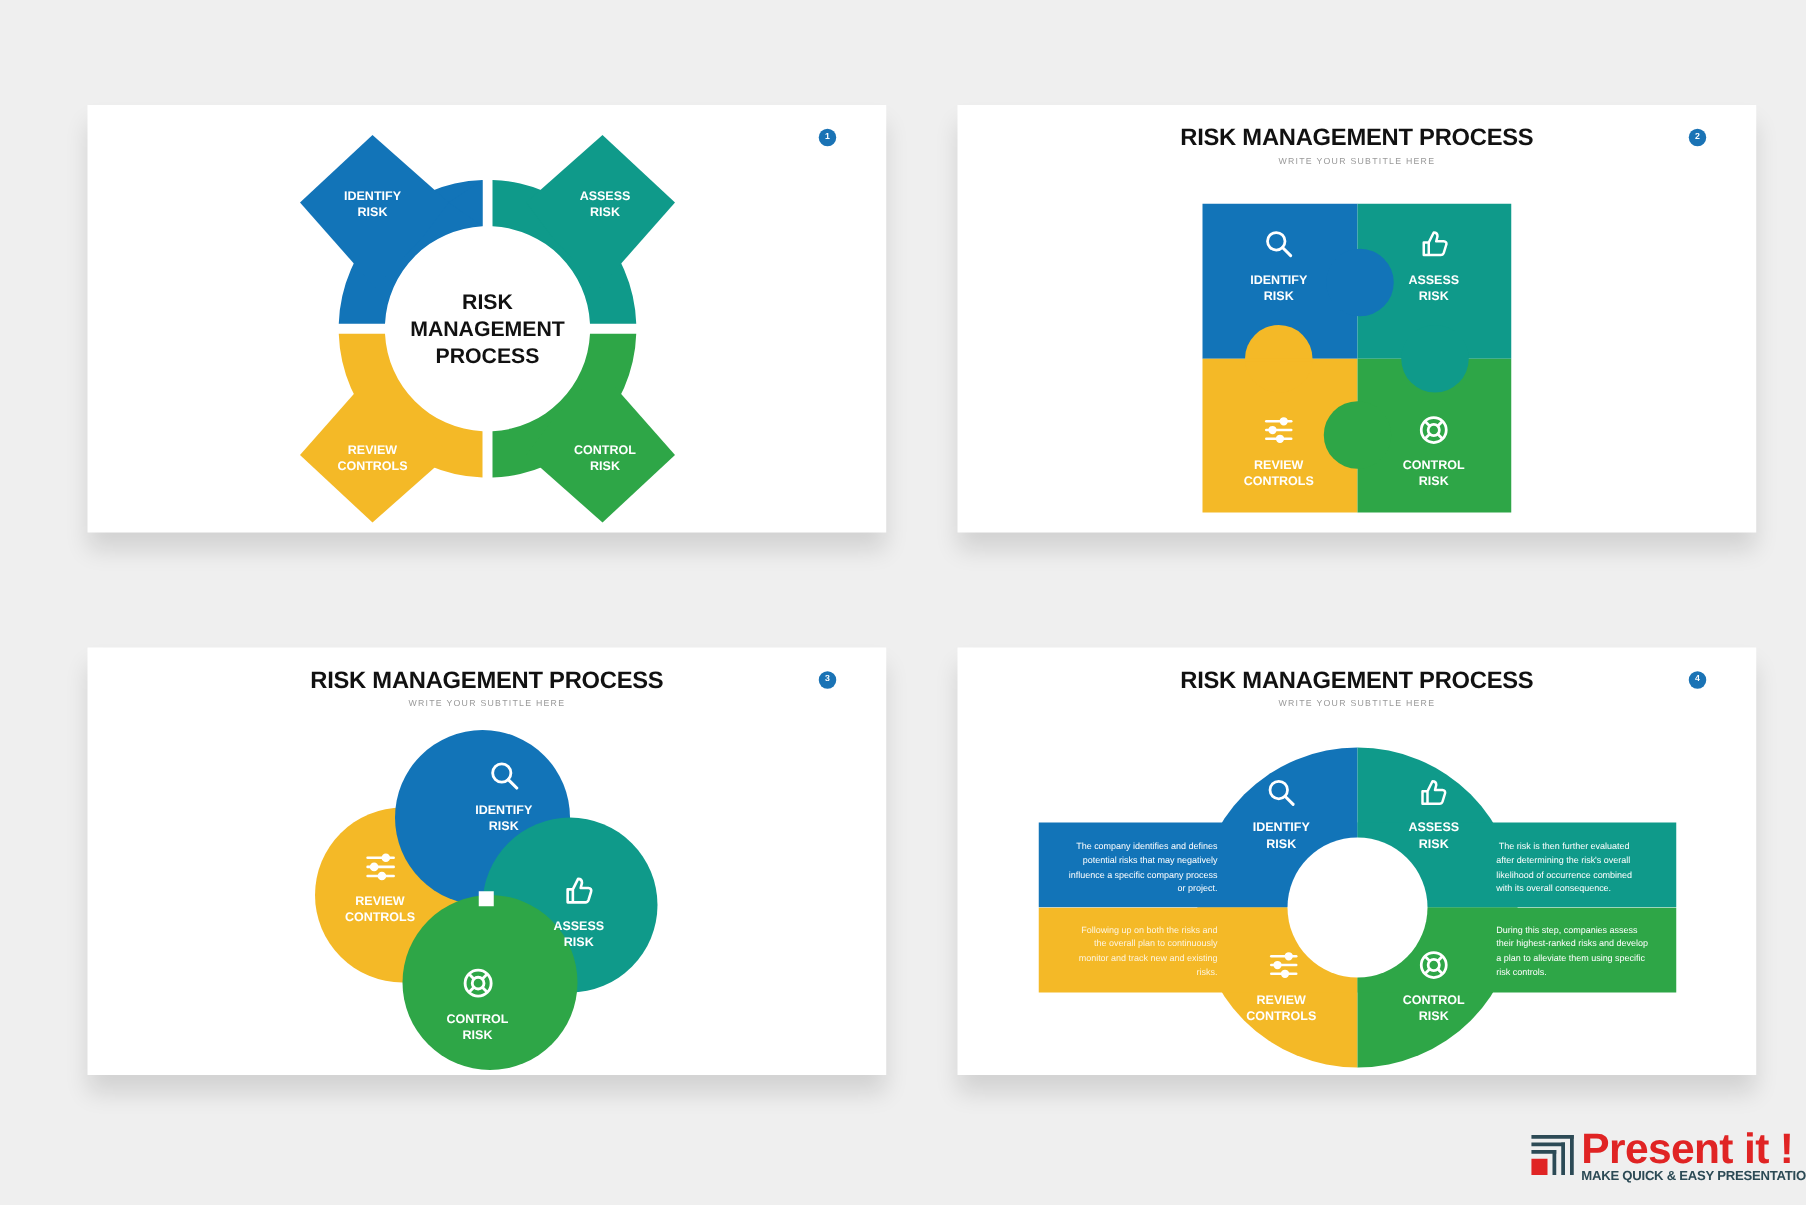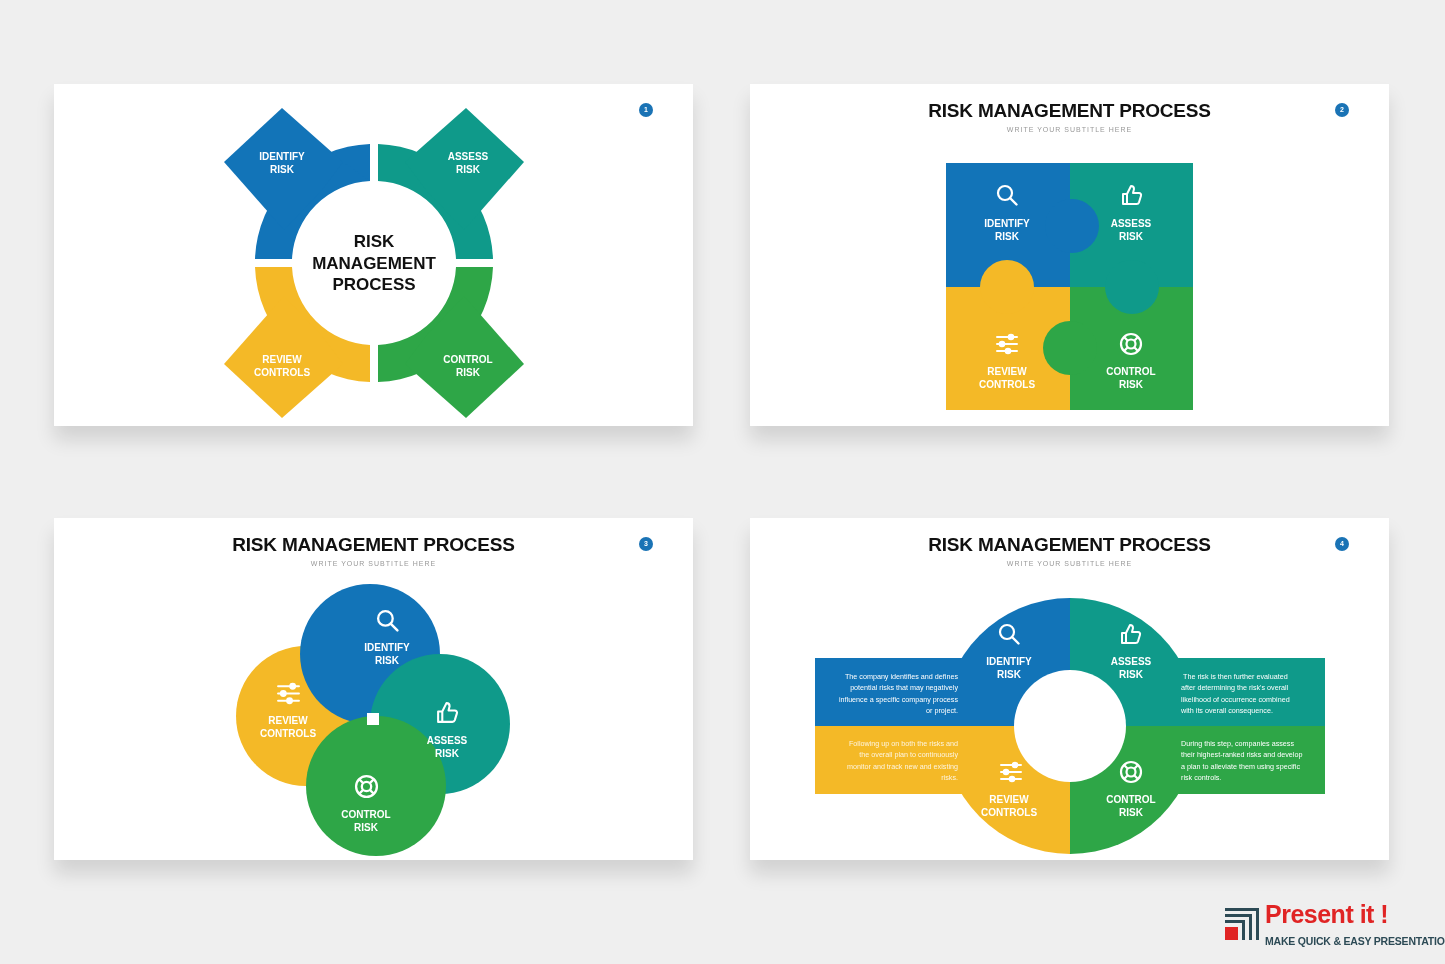--- a/index.html
+++ b/index.html
@@ -1,29 +1,29 @@
 <!DOCTYPE html>
 <html><head>
 <meta charset="utf-8">
 <style>
   html,body{margin:0;padding:0;}
   body{width:1445px;height:964px;background:#efefef;position:relative;overflow:hidden;font-family:"Liberation Sans",sans-serif;}
-  .slide{position:absolute;background:#fff;width:639px;height:342px;box-shadow:0 14px 18px rgba(0,0,0,0.12);}
+  .slide{position:absolute;background:#fff;width:639px;height:342px;box-shadow:0 14px 18px rgba(0,0,0,0.12);margin-left:16px;}
   #s1{left:54px;top:84px;}
   #s2{left:750px;top:84px;}
   #s3{left:54px;top:518px;}
   #s4{left:750px;top:518px;}
   .badge{position:absolute;width:14px;height:14px;border-radius:50%;background:#1a73b5;color:#fff;font-size:7px;font-weight:bold;text-align:center;line-height:14px;}
   .title{position:absolute;left:0;width:639px;text-align:center;font-weight:bold;font-size:19px;color:#111;top:16px;letter-spacing:-0.2px;}
   .subtitle{position:absolute;left:0;width:639px;text-align:center;font-size:7px;color:#999;top:42px;letter-spacing:1px;}
   svg{position:absolute;left:0;top:0;}
   .lbl{font-family:"Liberation Sans",sans-serif;font-weight:bold;fill:#fff;font-size:10px;text-anchor:middle;}
   .desc{font-family:"Liberation Sans",sans-serif;fill:#fff;font-size:7.2px;}
   .logo{position:absolute;left:1225px;top:902px;width:210px;height:50px;}
-  .logo-main{position:absolute;left:40px;top:-2px;font-weight:bold;font-size:25px;color:#e02424;letter-spacing:-0.5px;}
+  .logo-main{position:absolute;left:40px;top:-2px;font-weight:bold;font-size:34px;color:#e02424;letter-spacing:-0.5px;}
   .logo-tag{position:absolute;left:40px;top:33px;font-size:10.5px;color:#2c4a55;font-weight:bold;letter-spacing:-0.2px;white-space:nowrap;}
 </style>
 </head>
 <body>
 
 <svg width="0" height="0" style="position:absolute">
   <defs>
     <symbol id="ic-search" viewBox="0 0 24 24">
       <circle cx="10" cy="10" r="7" fill="none" stroke="#fff" stroke-width="2.2"></circle>
       <line x1="15" y1="15" x2="21.5" y2="21.5" stroke="#fff" stroke-width="2.4" stroke-linecap="round"></line>

